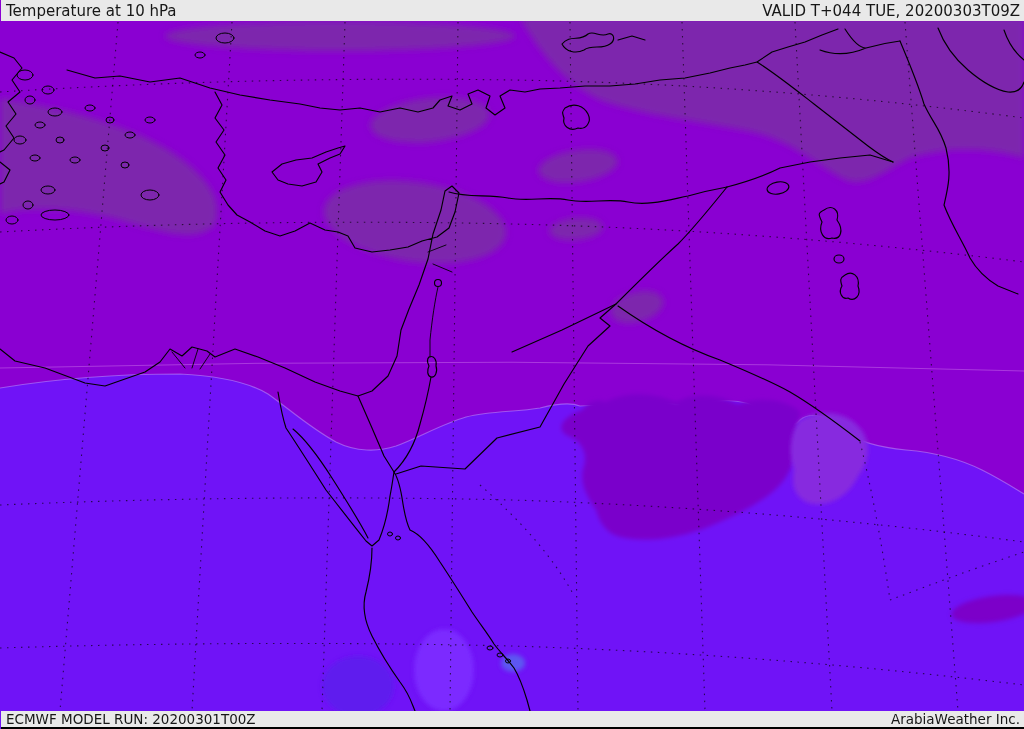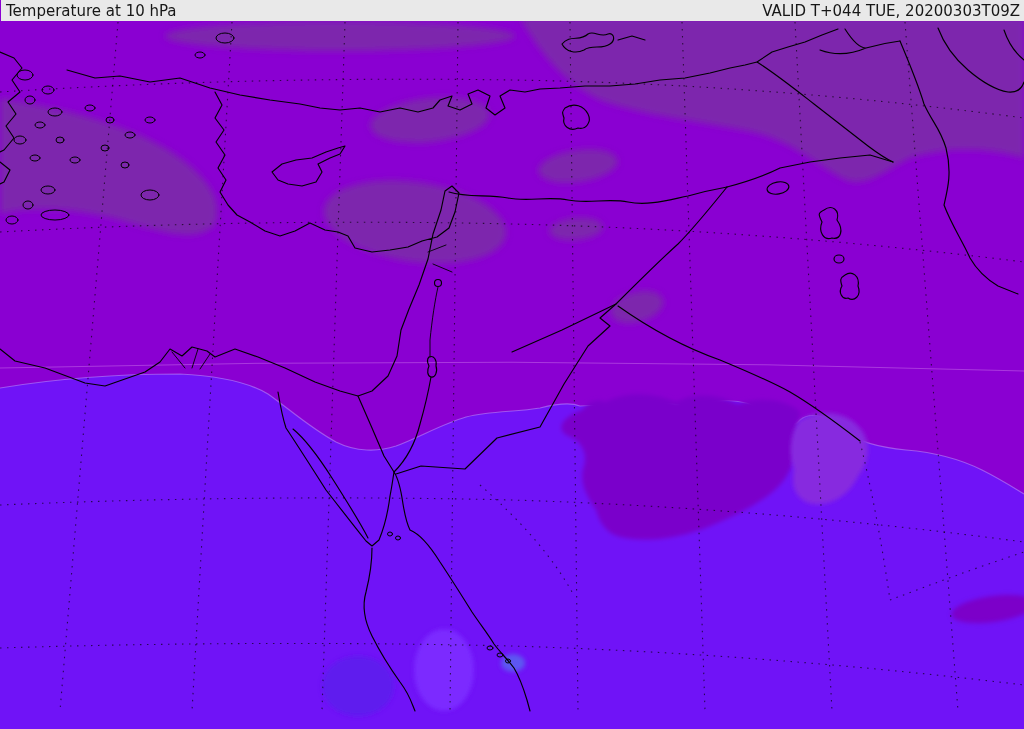--- a/index.html
+++ b/index.html
@@ -191,14 +191,18 @@
       <path d="M845,275 C852,270 860,276 858,286 C862,296 854,302 848,298 C842,300 838,292 842,286
                C840,280 840,278 845,275 Z"></path>
     </g>
   </svg>
 
   <div class="bar" id="top-bar">
     <span>Temperature at 10 hPa</span>
     <span>VALID T+044 TUE, 20200303T09Z</span>
   </div>
 
+  <div class="bar" id="bottom-bar">
+    <span>ECMWF MODEL RUN: 20200301T00Z</span>
+    <span>ArabiaWeather Inc.</span>
+  </div>
 
 </div>
 
 </body></html>

